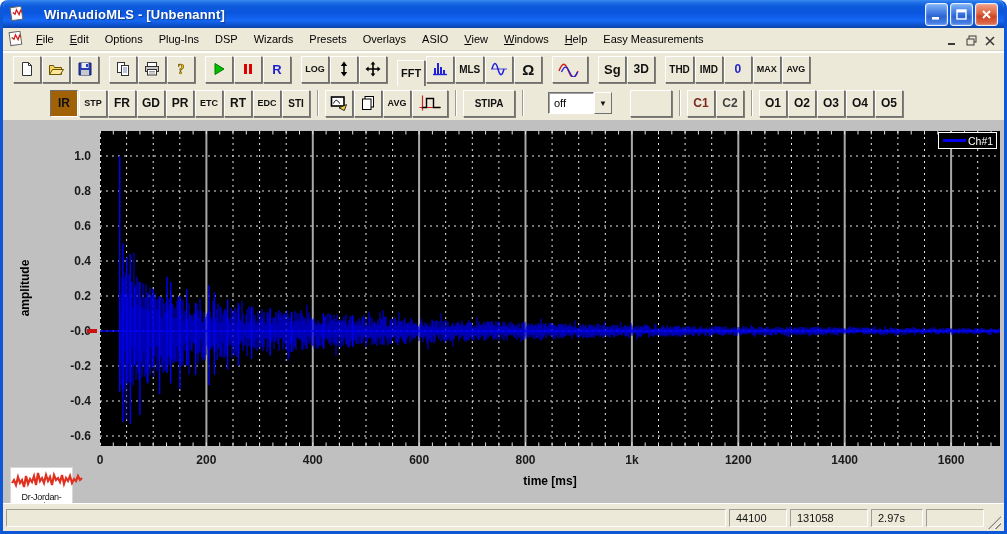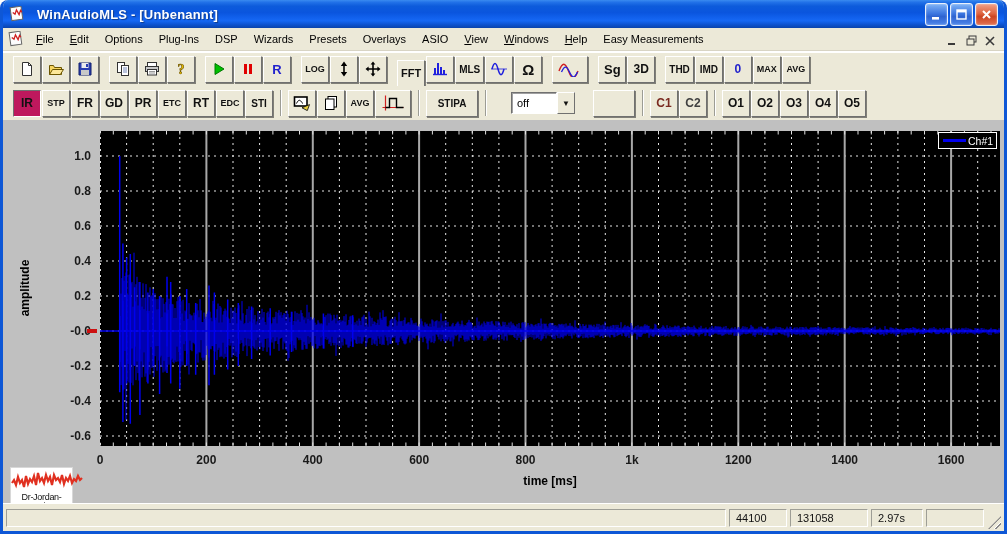--- a/index.html
+++ b/index.html
@@ -1,21 +1,21 @@
 <!DOCTYPE html>
 <html><head>
 <meta charset="utf-8">
 <style>
   html,body{margin:0;padding:0;background:#fff;}
   body{width:1007px;height:534px;overflow:hidden;font-family:"Liberation Sans",sans-serif;-webkit-font-smoothing:antialiased;}
   .window{width:1007px;height:534px;box-sizing:border-box;display:flex;flex-direction:column;
     border-left:3px solid #0E57D6;border-right:3px solid #0E57D6;border-bottom:3px solid #0E57D6;
     border-radius:8px 8px 0 0;overflow:hidden;background:#ECE9D8;}
   
-  .titlebar{height:28px;flex:0 0 28px;display:flex;align-items:center;padding:0 6px 0 5px;gap:12px;
+  .titlebar{height:28px;flex:0 0 28px;display:flex;align-items:center;padding:0 6px 0 5px;gap:19px;
     background:linear-gradient(180deg,#3A8BF0 0%,#2272E8 8%,#0D5BDB 22%,#0A55DE 45%,#1160EC 62%,#1668F4 74%,#0D53CF 88%,#0A44AC 100%);}
   .app-icon16{width:17px;height:16px;flex:0 0 17px;}
   .title-text{color:#fff;font-weight:700;font-size:13px;text-shadow:1px 1px 1px #123C8A;flex:1;letter-spacing:.2px;}
   .cap-btns{display:flex;gap:2px;}
   .cap-btn{width:21px;height:21px;border-radius:3px;border:1px solid #E8F0FC;display:flex;align-items:center;justify-content:center;
     background:linear-gradient(180deg,#7FB3F6 0%,#3D77E0 45%,#2E63D0 60%,#4E86EA 100%);box-shadow:inset 0 0 2px rgba(255,255,255,.6);}
   .cap-btn.close{background:linear-gradient(180deg,#F0A088 0%,#DE6440 45%,#CC4422 60%,#E07050 100%);}
   
   .menubar{height:22px;flex:0 0 22px;background:#ECE9D8;display:flex;align-items:center;padding:0 4px;border-bottom:1px solid #D8D4C4;}
   .child-icon{width:17px;height:16px;margin-right:4px;}
@@ -24,21 +24,21 @@
   .mdi-controls{display:flex;gap:3px;align-items:center;padding-right:2px;}
   .mdi-btn{width:16px;height:14px;display:flex;align-items:flex-end;justify-content:center;color:#3A3A3A;}
   
   .toolbar{height:34px;flex:0 0 34px;background:#ECE9D8;display:flex;align-items:center;padding:0 0 0 10px;}
   .toolbar.first{border-top:1px solid #FFFFFF;box-shadow:inset 0 1px 0 #FFF;}
   .tb-sep{width:0;height:26px;border-left:1px solid #9C9C94;border-right:1px solid #FFFFFF;margin:0 6px;}
   .tb-gap{width:9px;}
   .tbtn{height:27px;min-width:28px;box-sizing:border-box;background:#ECE9D8;margin-right:1px;
     border:1px solid;border-color:#FFFFFF #707070 #707070 #FFFFFF;box-shadow:1px 1px 0 rgba(40,40,40,.55);
     display:flex;align-items:center;justify-content:center;font-weight:700;color:#111;padding:0 3px;cursor:default;}
-  .tbtn.active{background:#be185d;border-color:#707070 #FFFFFF #FFFFFF #707070;box-shadow:none;}
+  .tbtn.active{background:#a16207;border-color:#707070 #FFFFFF #FFFFFF #707070;box-shadow:none;margin-left:37px;}
   .tbtn .icon,.tbtn .icon svg{display:block;width:18px;height:16px;}
   .tbtn .icon.wide,.tbtn .icon.wide svg{width:26px;}
   
   .dropdown{display:flex;align-items:center;height:24px;margin:0 18px;}
   .dd-field{width:46px;height:22px;box-sizing:border-box;background:#fff;border:1px solid;border-color:#707070 #FFF #FFF #707070;
     box-shadow:inset 1px 1px 0 #A0A0A0;font-size:11px;display:flex;align-items:center;padding-left:5px;color:#000;}
   .dd-arrow{width:18px;height:22px;box-sizing:border-box;background:#ECE9D8;border:1px solid;border-color:#FFF #707070 #707070 #FFF;
     display:flex;align-items:center;justify-content:center;font-size:8px;color:#111;}
   
   .client{flex:1;background:#C0C0C0;position:relative;overflow:hidden;}

